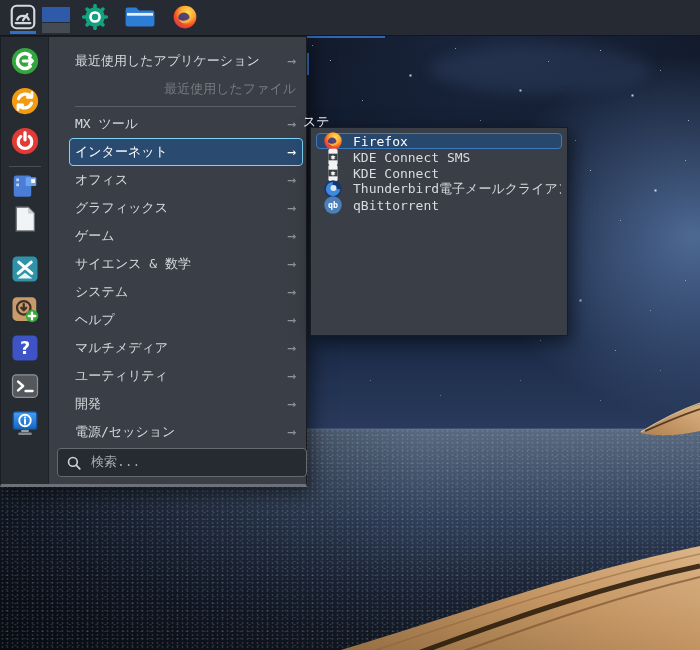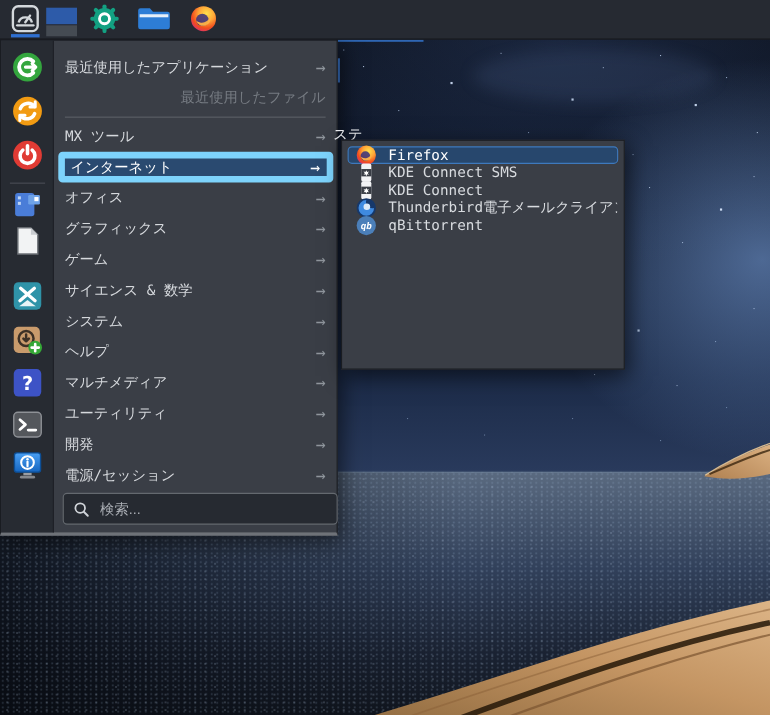--- a/index.html
+++ b/index.html
@@ -66,45 +66,45 @@
   .tb-ff{left:172px;top:6px;width:26px;height:26px;}
 
   
   .menu-window{position:absolute;left:0;top:36px;width:307px;height:451px;z-index:5;
     display:flex;background:#3a3e46;border:1px solid #191c21;border-bottom:3px solid #6e7278;
     box-shadow:4px 6px 18px rgba(0,0,0,.55);}
   .sidebar{position:relative;width:48px;background:#272b32;border-right:1px solid #1d2026;flex:none;}
   .sb-btn{position:absolute;left:9px;width:30px;height:30px;display:flex;align-items:center;justify-content:center;}
   .sb-divider{position:absolute;left:8px;width:32px;border-top:1px solid #4a4e55;}
   .menu-main{position:relative;flex:1;}
-  .menu-list{position:absolute;left:0;top:10px;right:0;}
+  .menu-list{position:absolute;left:16px;top:10px;right:0;}
   .menu-row{height:28px;display:flex;align-items:center;justify-content:space-between;
     padding:0 10px;color:#d6d9dd;font-size:13px;white-space:nowrap;}
   .menu-row .mi-arrow{color:#8f959c;font-size:15px;line-height:1;}
   .menu-row.disabled{color:#767b82;justify-content:flex-end;}
-  .menu-row.selected{background:#2a4a70;border:6px solid #7dd3fc;border-radius:4px;
+  .menu-row.selected{background:#2a4a70;border:1px solid #7dd3fc;border-radius:4px;
     margin:0 3px 0 4px;padding:0 6px 0 5px;color:#ffffff;}
   .menu-row.selected .mi-arrow{color:#ffffff;}
   .menu-divider{height:0;border-top:1px solid #5c6066;margin:3px 10px;}
   .search-box{position:absolute;left:8px;bottom:7px;width:250px;height:29px;
     background:#262a31;border:1px solid #64696f;border-radius:4px;
     display:flex;align-items:center;padding:0 8px;}
   .search-box svg{flex:none;margin-right:7px;}
   .search-box input{flex:1;min-width:0;background:transparent;border:none;outline:none;
-    color:#cfd3d8;font-size:13px;font-family:Liberation Sans, sans-serif;}
+    color:#cfd3d8;font-size:13px;font-family:Liberation Mono, monospace;}
   .search-box input::placeholder{color:#aaaeb4;}
 
   
   .submenu-window{position:absolute;left:310px;top:127px;width:258px;height:209px;z-index:6;
     background:#3a3e46;border:1px solid #191c21;box-shadow:4px 6px 18px rgba(0,0,0,.55);
     padding:5px 5px;}
   .sub-row{height:16px;display:flex;align-items:center;gap:10px;padding-left:6px;
     color:#d8dbdf;font-size:13px;border:1px solid transparent;border-radius:4px;white-space:nowrap;}
   .sub-row.selected{background:#27476d;border-color:#3e79bd;color:#ffffff;}
-  .sub-icon{width:20px;height:20px;flex:none;display:flex;align-items:center;justify-content:center;font-style:italic;}
+  .sub-icon{width:20px;height:20px;flex:none;display:flex;align-items:center;justify-content:center;}
   .sub-label{overflow:hidden;text-overflow:clip;}
 </style>
 </head>
 <body>
 
 <svg width="0" height="0" style="position:absolute">
   <defs>
     <radialGradient id="fxg" cx="62%" cy="30%" r="80%">
       <stop offset="0%" stop-color="#ffe14d"></stop>
         <stop offset="40%" stop-color="#ffa436"></stop>

